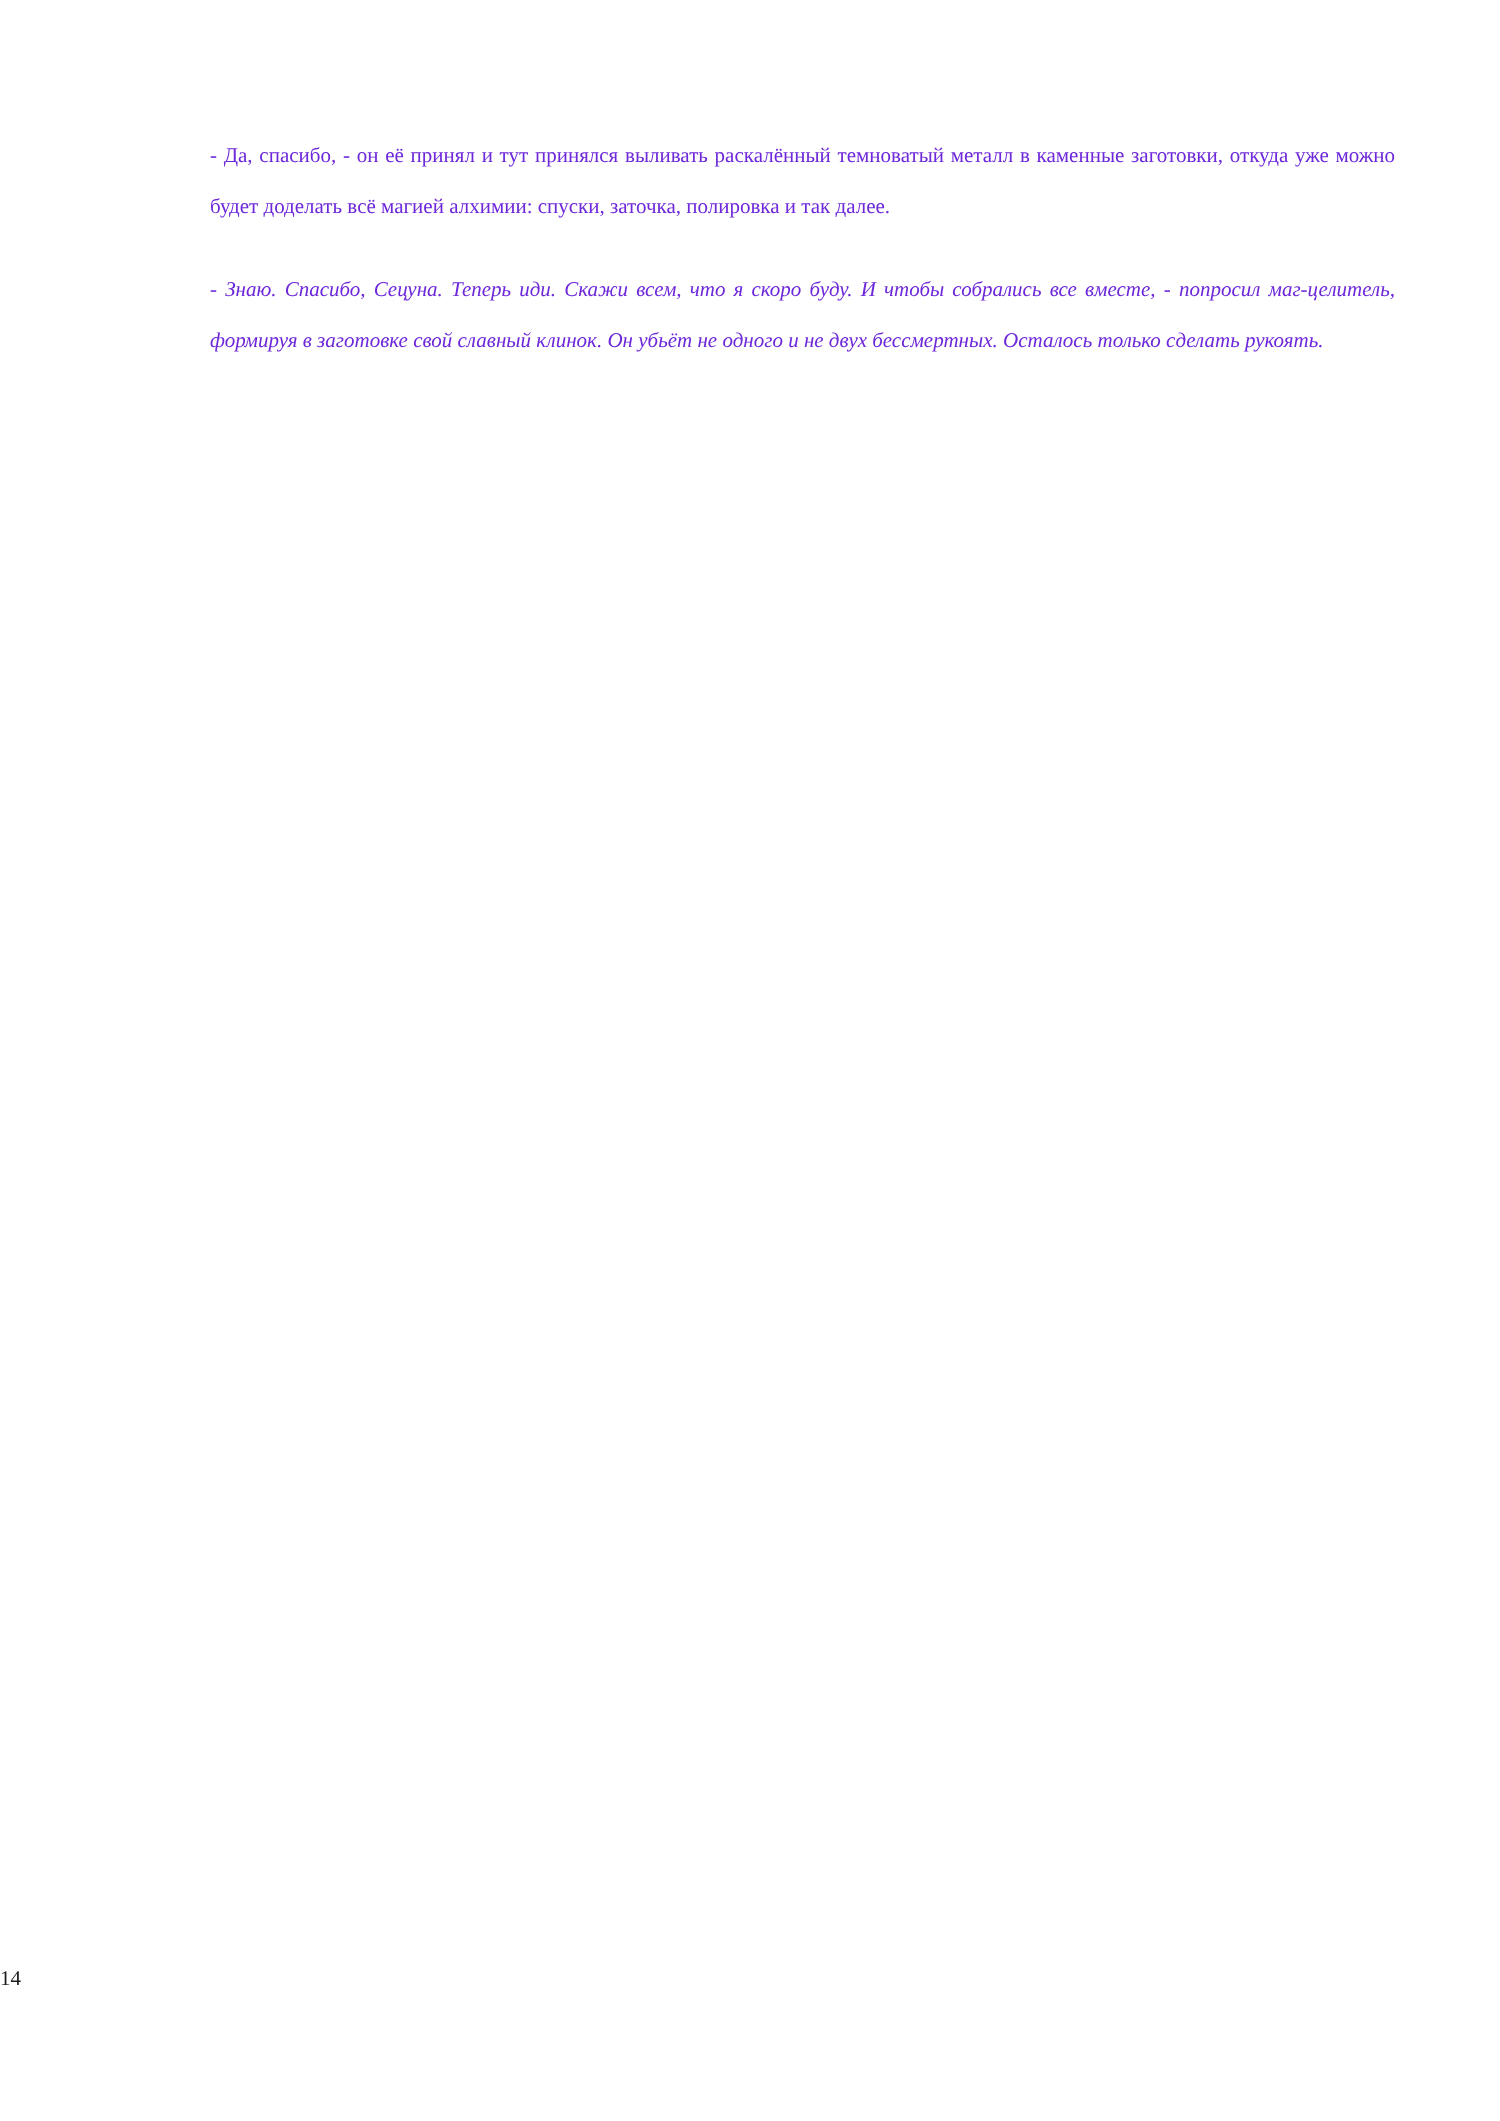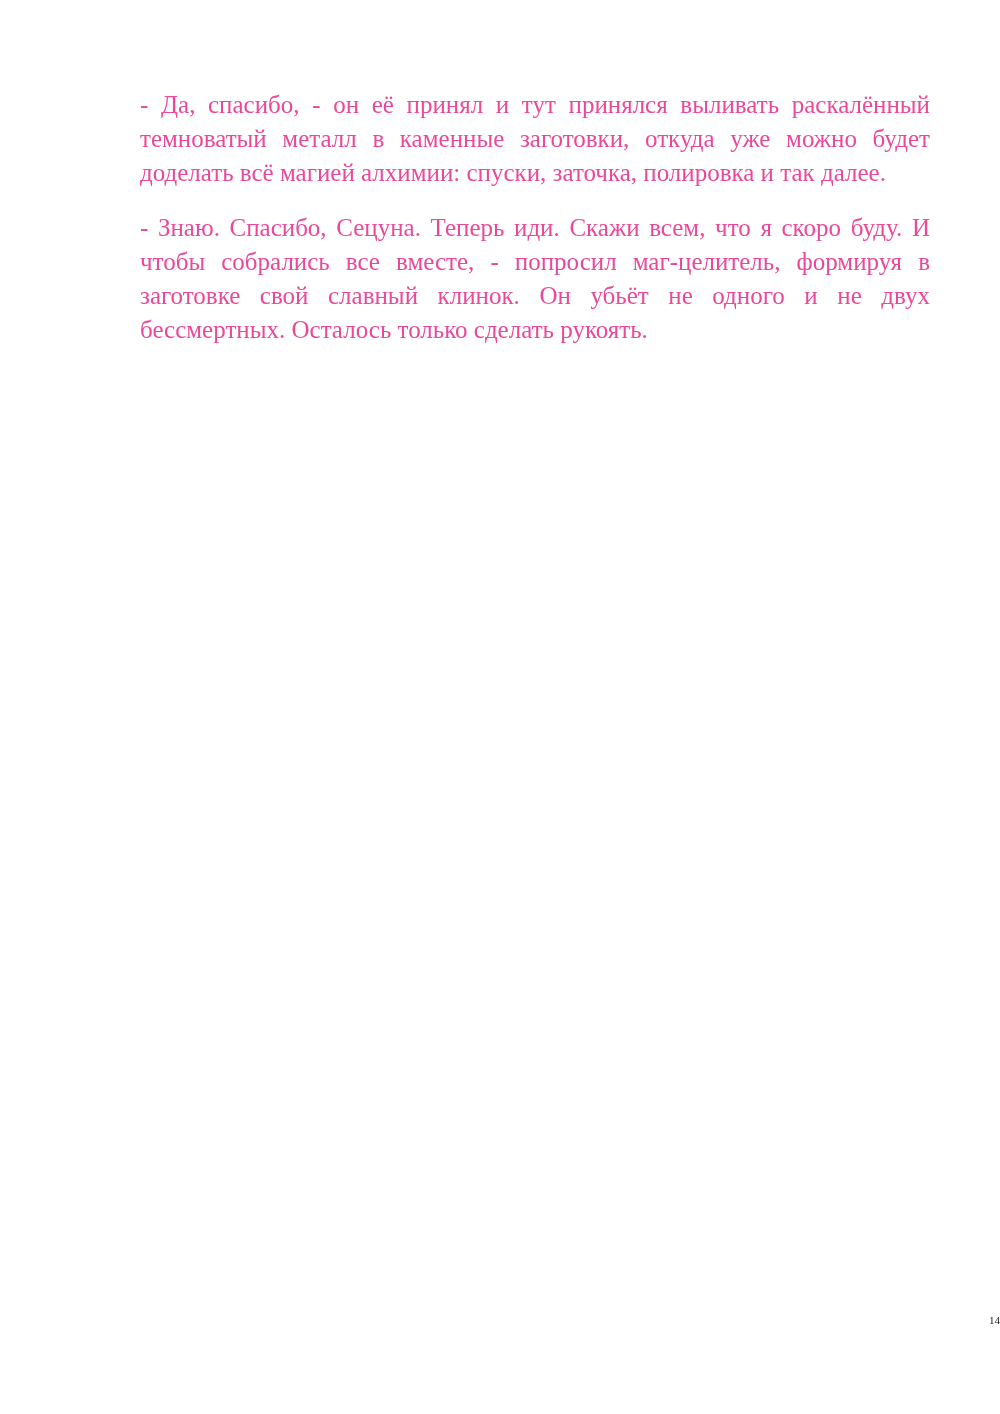--- a/index.html
+++ b/index.html
@@ -18,37 +18,38 @@
     color: #1a1a1a;
   }
   .content {
     position: absolute;
     left: 140px;
     top: 88px;
     width: 790px;
   }
   .para {
     margin: 0 0 21px 0;
-    font-size: 25px;
+    font-size: 14px;
     line-height: 34px;
     text-align: justify;
     text-align-last: left;
-    color: #ec4899;
+    color: #6d28d9;
     hyphens: none;
   }
   .para:last-child {
     margin-bottom: 0;
+    font-style: italic;
   }
   .page-number {
     position: absolute;
     left: 0;
     right: 0;
     top: 1310px;
-    text-align: right;
-    font-size: 11px;
+    text-align: left;
+    font-size: 14px;
     line-height: 20px;
     color: #1b1b1b;
     font-family: "Liberation Serif", "DejaVu Serif", serif;
   }
 </style>
 </head>
 <body>
 
 <div class="page">
   <div class="content">

